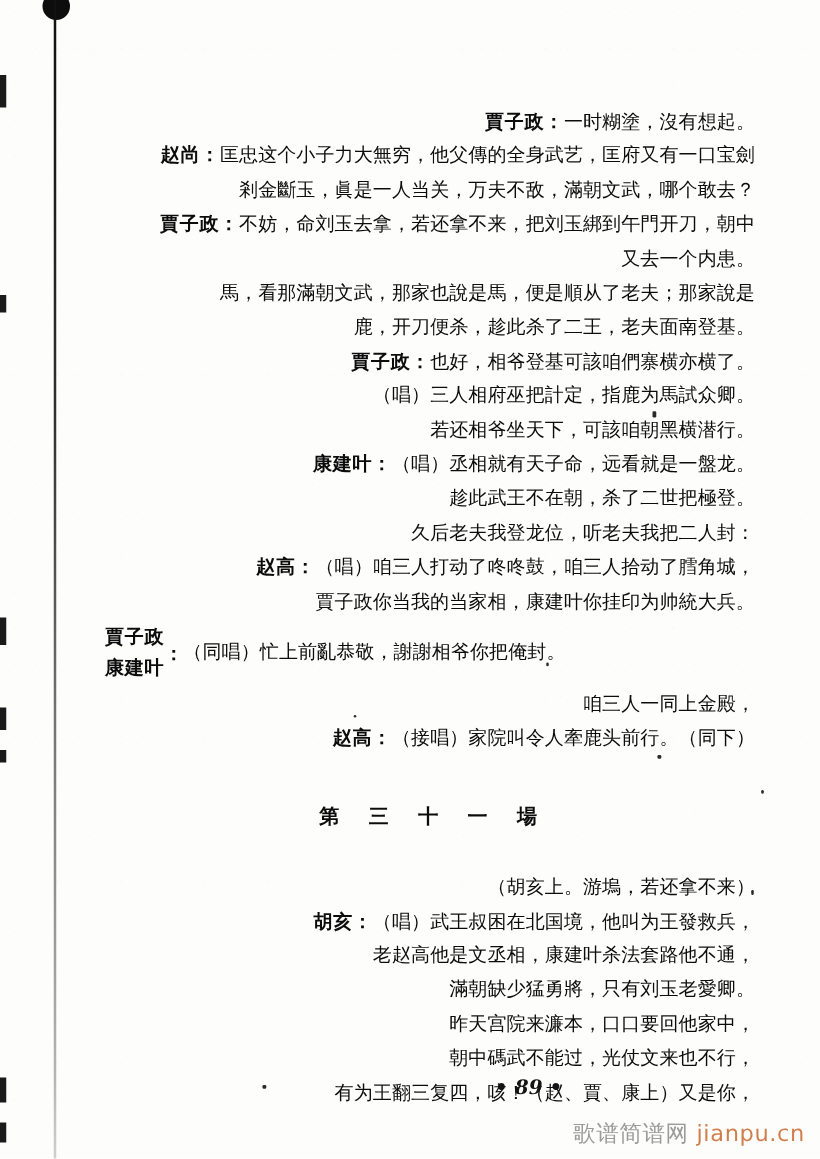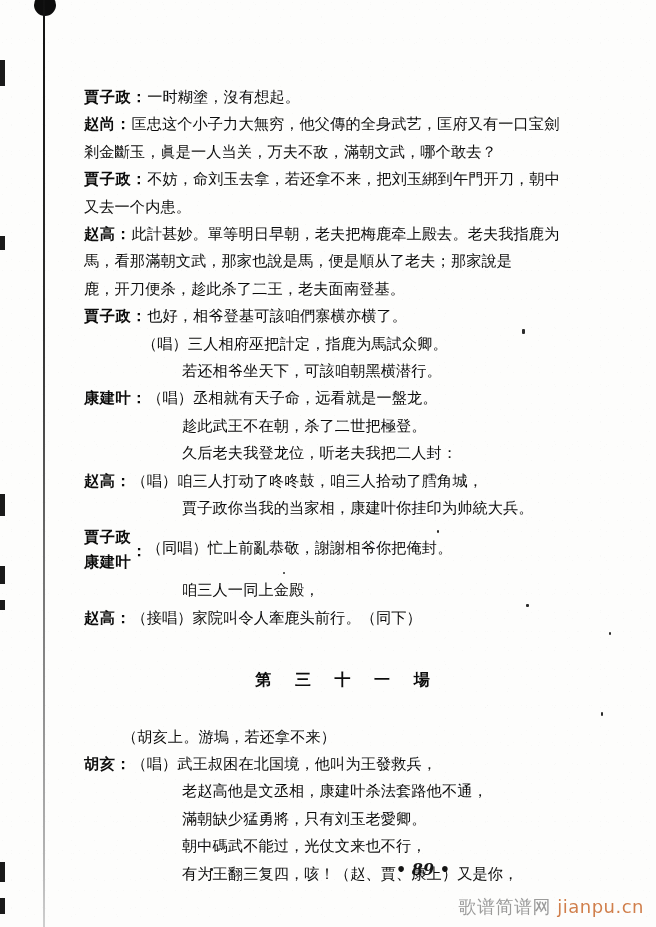--- a/index.html
+++ b/index.html
@@ -66,20 +66,21 @@
     font-family: "DejaVu Sans", "Liberation Sans", sans-serif;
     font-size: 15.2px;
     line-height: 27.4px;
     letter-spacing: 0.1px;
   }
 
   .line {
     display: block;
     white-space: nowrap;
     position: relative;
+    text-align: right;
   }
   .speaker {
     font-weight: bold;
     letter-spacing: 0.6px;
   }
   
   .ind-0  { margin-left: 0px; }
   .ind-1  { }  
   .ind-2  { margin-left: 58px; }  
   .ind-3  { margin-left: 98px; }  
@@ -174,21 +175,20 @@
     <div class="line ind-0"><span class="speaker">賈子政：</span><span>一时糊塗，沒有想起。</span></div>
 
     <div class="line ind-0"><span class="speaker">赵尚：</span><span>匡忠这个小子力大無穷，他父傳的全身武艺，匡府又有一口宝劍</span></div>
 
     <div class="line ind-1"><span>剎金斷玉，眞是一人当关，万夫不敌，滿朝文武，哪个敢去？</span></div>
 
     <div class="line ind-0"><span class="speaker">賈子政：</span><span>不妨，命刘玉去拿，若还拿不来，把刘玉綁到午門开刀，朝中</span></div>
 
     <div class="line ind-1"><span>又去一个内患。</span></div>
 
-    <div class="line ind-0"><span class="speaker">赵高：</span><span>此計甚妙。單等明日早朝，老夫把梅鹿牵上殿去。老夫我指鹿为</span></div>
 
     <div class="line ind-1"><span>馬，看那滿朝文武，那家也說是馬，便是順从了老夫；那家說是</span></div>
 
     <div class="line ind-1"><span>鹿，开刀便杀，趁此杀了二王，老夫面南登基。</span></div>
 
     <div class="line ind-0"><span class="speaker">賈子政：</span><span>也好，相爷登基可該咱們寨横亦横了。</span></div>
 
     <div class="line ind-2"><span>（唱）三人相府巫把計定，指鹿为馬試众卿。</span></div>
 
     <div class="line ind-3"><span>若还相爷坐天下，可該咱朝黑横潜行。</span></div>
@@ -219,20 +219,21 @@
     <div class="scene-heading">第 三 十 一 場</div>
 
     <div class="line ind-4"><span>（胡亥上。游塢，若还拿不来）</span></div>
 
     <div class="line ind-0"><span class="speaker">胡亥：</span><span>（唱）武王叔困在北国境，他叫为王發救兵，</span></div>
 
     <div class="line ind-3"><span>老赵高他是文丞相，康建叶杀法套路他不通，</span></div>
 
     <div class="line ind-3"><span>滿朝缺少猛勇將，只有刘玉老愛卿。</span></div>
 
+    <div class="line ind-3"><span>昨天宫院来濂本，口口要回他家中，</span></div>
 
     <div class="line ind-3"><span>朝中碼武不能过，光仗文来也不行，</span></div>
 
 
     <div class="line ind-3"><span>有为王翻三复四，咳！（赵、賈、康上）又是你，</span></div>
 
   </div>
 
   <div class="page-number">• 89 •</div>
 

